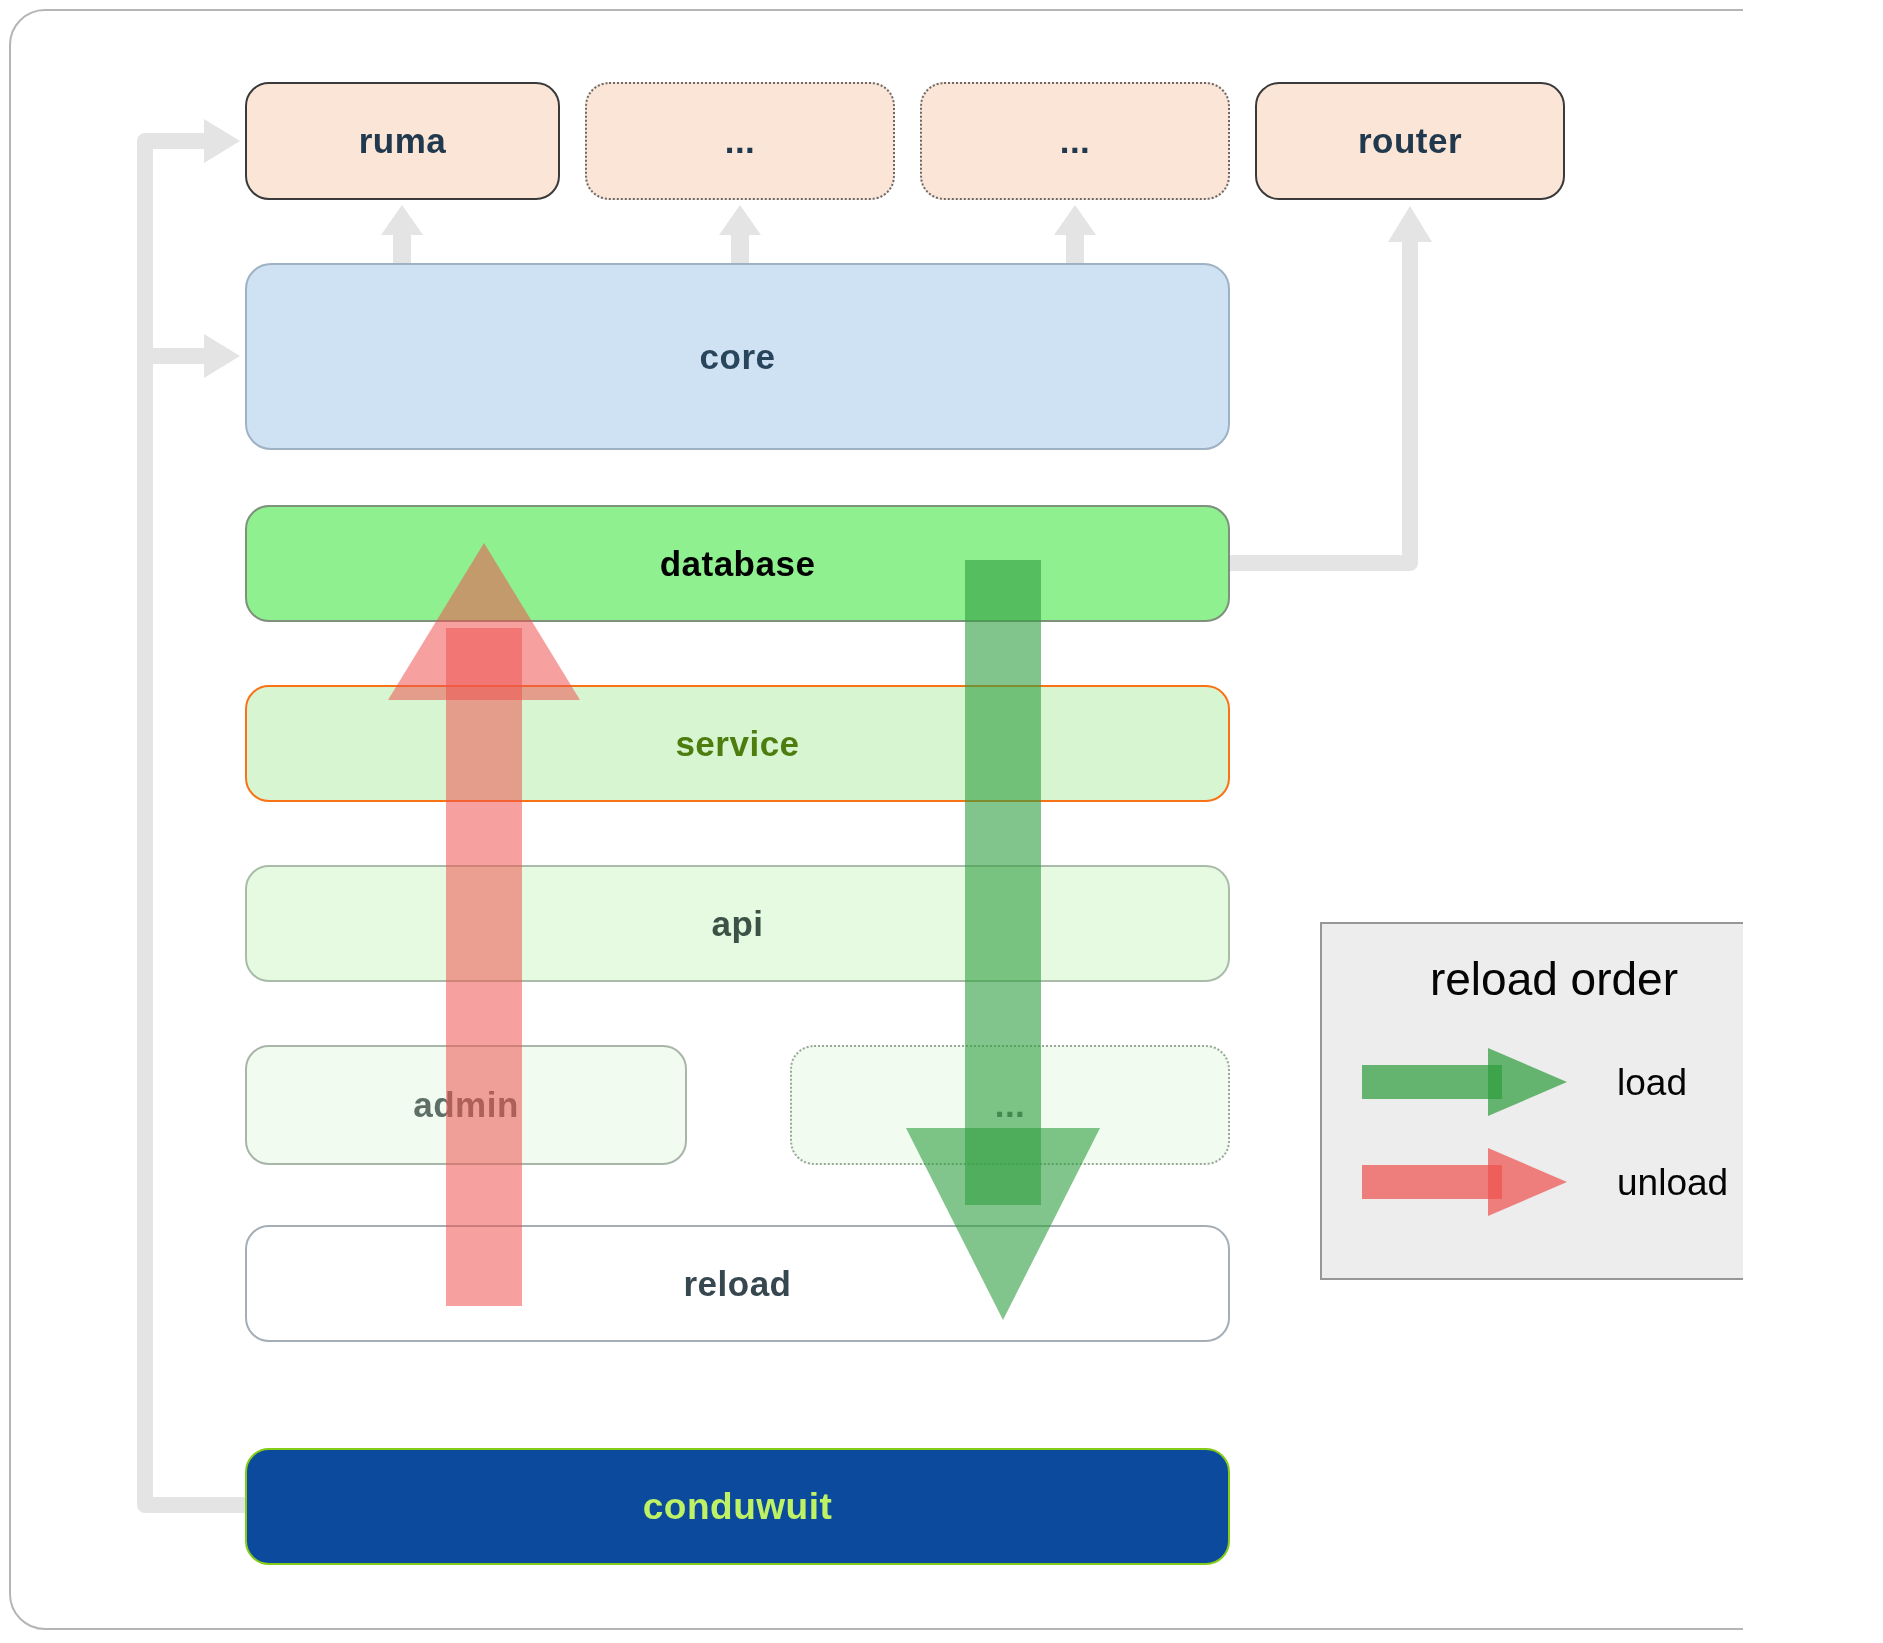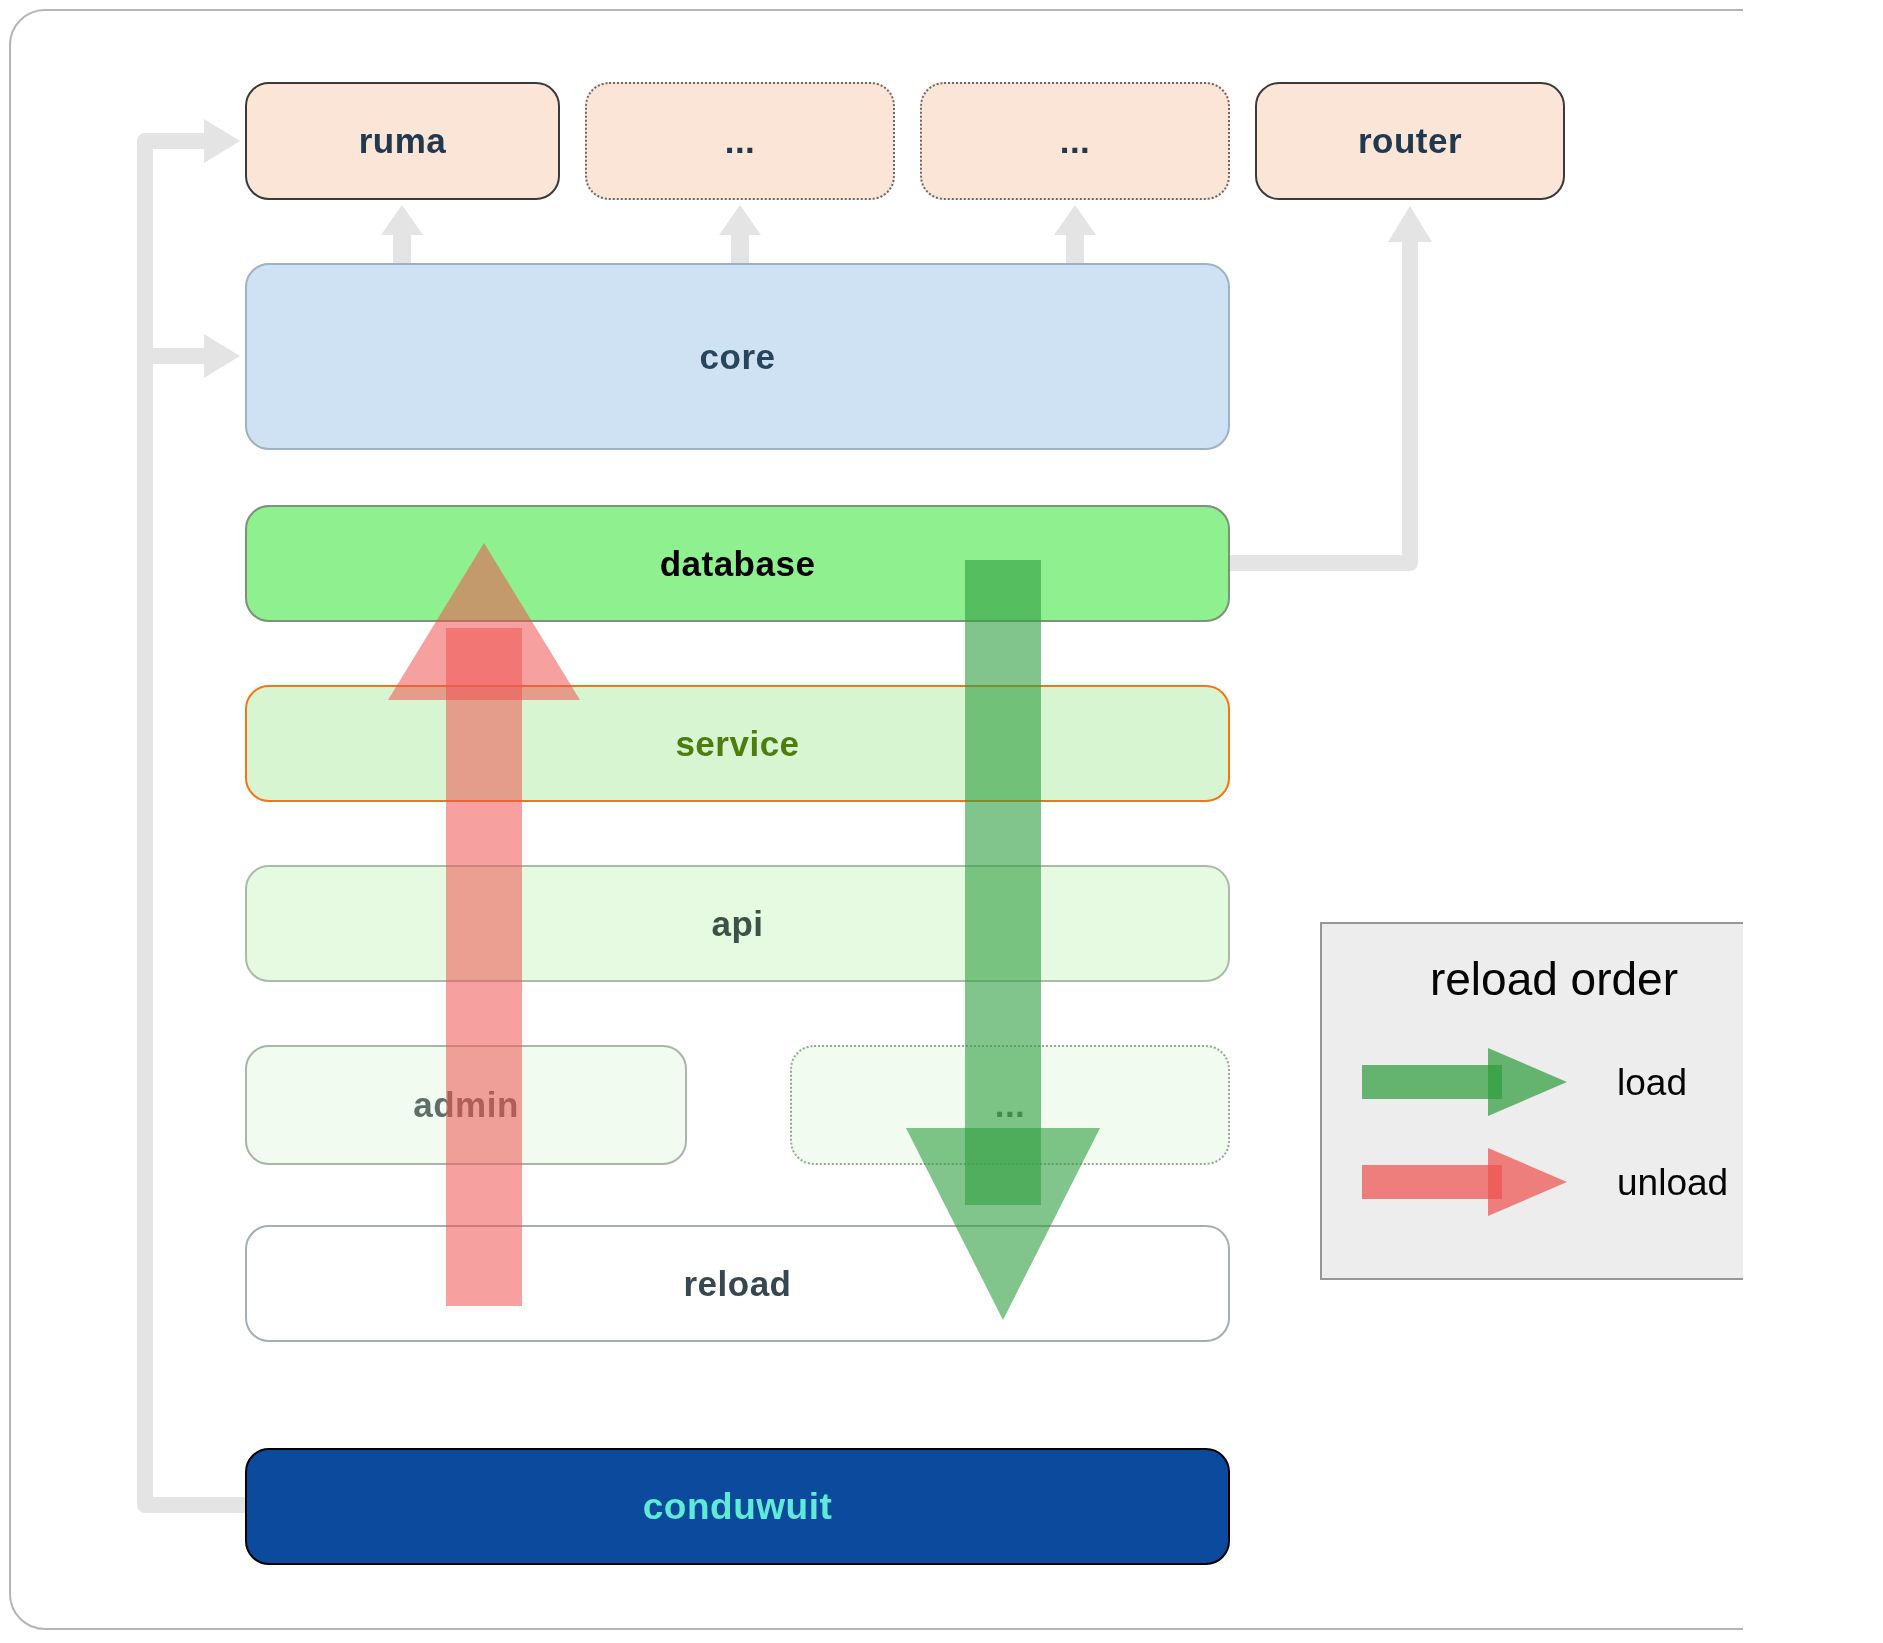--- a/index.html
+++ b/index.html
@@ -12,21 +12,21 @@
        border-radius:24px;font-size:35px;font-weight:600;z-index:2;letter-spacing:.5px;}
   .peach{background:#fbe5d6;border:2px solid #3a3a3a;color:#20394e;}
   .peach.dotted{border-style:dotted;border-color:#6a6a6a;}
   .core{background:#cfe2f3;border:2px solid #9fb2c4;color:#28455c;}
   .database{background:#8ff08f;border:2px solid #7d917d;color:#000000;}
   .service{background:#d6f5d0;border:2px solid #f97316;color:#4d7c0f;}
   .api{background:#e6fae1;border:2px solid #a9bca9;color:#3c5246;}
   .admin{background:#f1fbf0;border:2px solid #a9b5a9;color:#5d6f66;}
   .admin-more{background:#f1fbf0;border:2px dotted #9aa89a;color:#5d6f66;}
   .router{background:#ffffff;border:2px solid #a5aeb5;color:#37474f;}
-  .conduwuit{background:#0c4a9e;border:2px solid #000000;color:#5eead4;font-weight:700;font-size:37px;}
+  .conduwuit{background:#0c4a9e;border:2px solid #84cc16;color:#bef264;font-weight:700;font-size:37px;}
   .legend{position:absolute;left:1320px;top:922px;width:468px;height:358px;
           background:#ededed;border:2px solid #979797;box-sizing:border-box;z-index:2;padding-left:24px;}
   .legend-title{position:absolute;left:0;top:28px;width:100%;text-align:center;
                 font-size:46px;color:#050505;font-weight:500;}
   .legend-arrow{position:absolute;left:40px;}
   .legend-label{position:absolute;left:295px;font-size:37px;color:#050505;}
 </style>
 </head>
 <body>
 
@@ -58,21 +58,21 @@
   <div class="box peach dotted" style="left:585px;top:82px;width:310px;height:118px;">
     <span>...</span>
   </div>
   <div class="box peach dotted" style="left:920px;top:82px;width:310px;height:118px;">
     <span>...</span>
   </div>
   <div class="box peach" style="left:1255px;top:82px;width:310px;height:118px;">
     <span>router</span>
   </div>
 
-  <div class="box core" style="left:245px;top:263px;width:985px;height:187px;">
+  <div class="box core" style="left:245px;top:263px;width:985px;height:187px;border-radius:26px;">
     <span>core</span>
   </div>
   <div class="box database" style="left:245px;top:505px;width:985px;height:117px;">
     <span>database</span>
   </div>
   <div class="box service" style="left:245px;top:685px;width:985px;height:117px;">
     <span>service</span>
   </div>
   <div class="box api" style="left:245px;top:865px;width:985px;height:117px;align-items:center;">
     <span>api</span>

